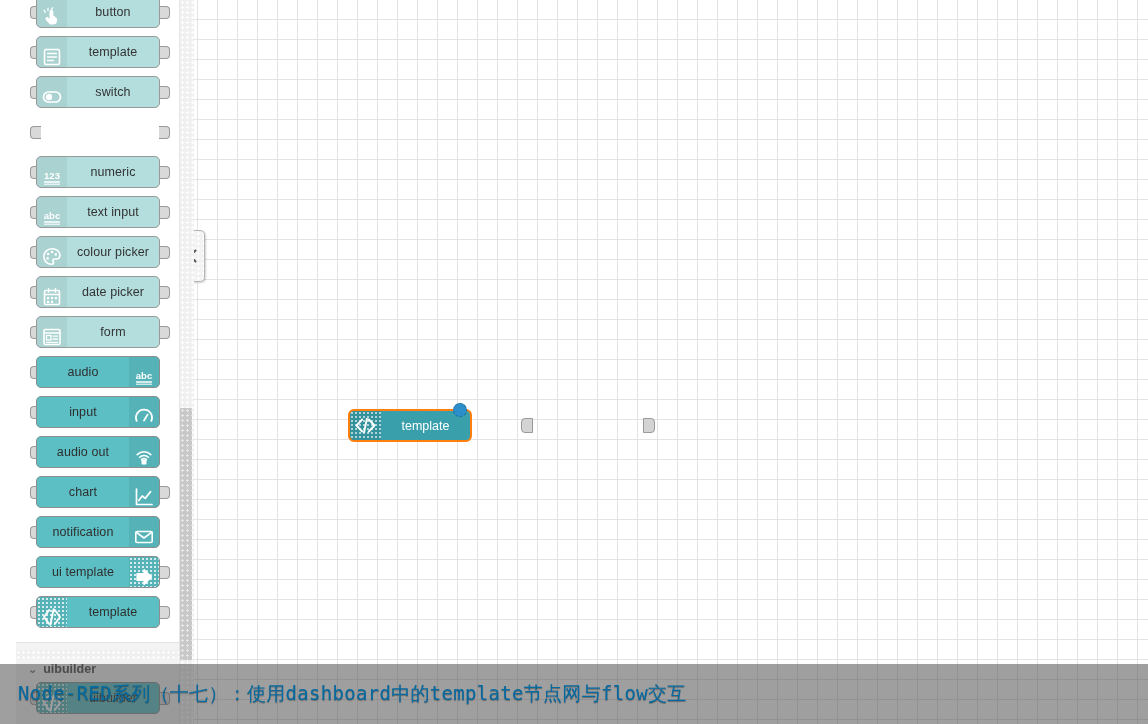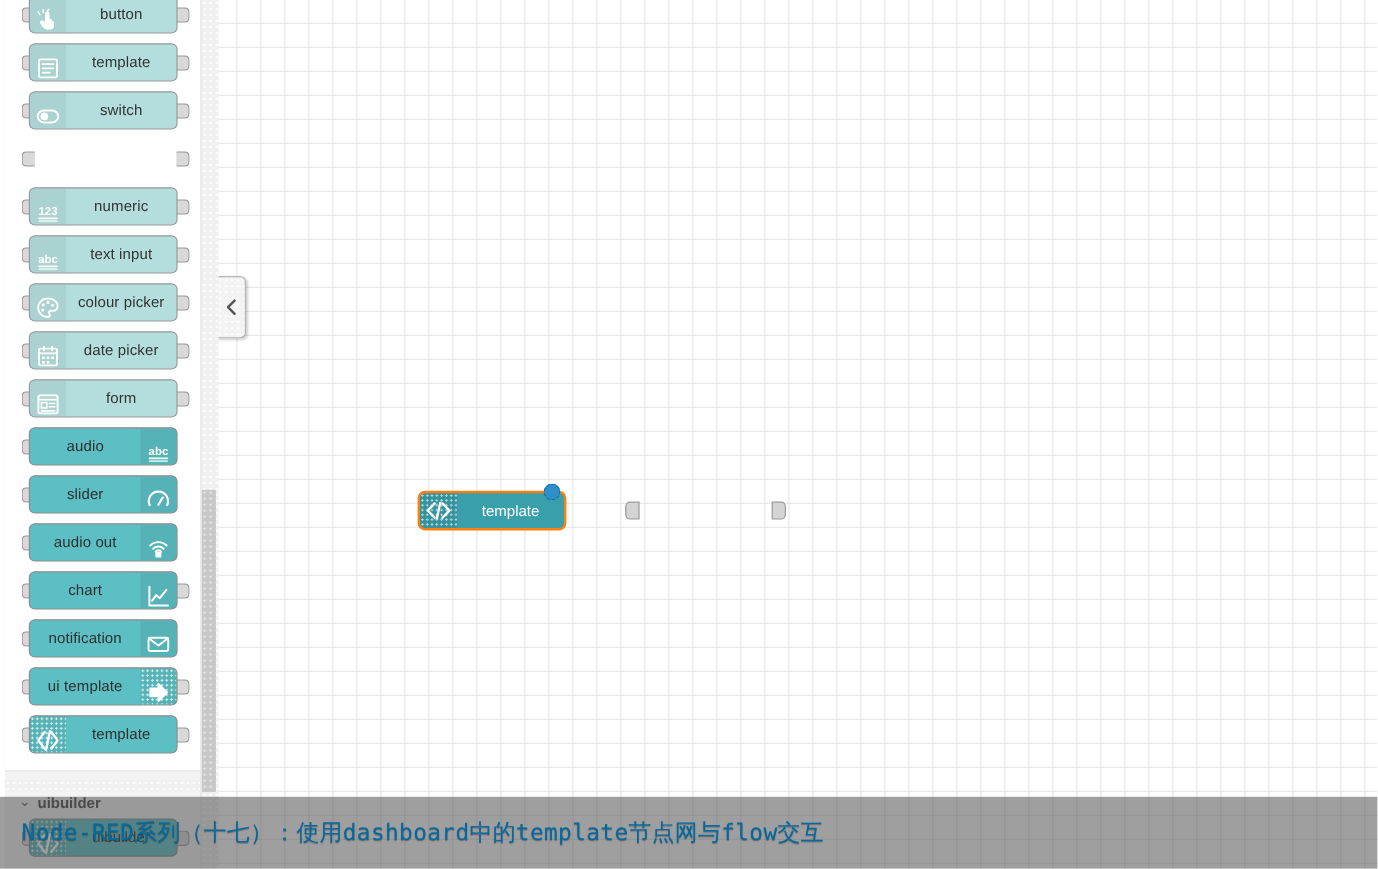--- a/index.html
+++ b/index.html
@@ -33,21 +33,21 @@
     background-image:radial-gradient(#ffffff 1.1px, transparent 1.2px);
     background-size:5px 5px;
     box-shadow:1px 1px 2px rgba(0,0,0,.18);
     cursor:pointer;
     display:flex;align-items:center;justify-content:center;
   }
   #palette-collapse svg{display:block;}
 
   
   #palette{
-    position:absolute;left:4px;top:0;width:178px;height:724px;
+    position:absolute;left:16px;top:0;width:178px;height:724px;
     background:#f3f3f3;overflow:hidden;
   }
   .palette-category{
     position:relative;background:#fff;border-bottom:1px solid #e3e3e3;
   }
   #cat-dashboard{
     position:absolute;left:0;top:-8px;width:163px;
     padding-top:0;padding-bottom:10px;background:#fff;
   }
   .node-row{
@@ -352,21 +352,21 @@
       </div>
       <div class="node-row">
         <div class="port in"></div>
         <div class="pal-node dark icon-right">
           <span class="ico">
             <svg width="20" height="20" viewBox="0 0 20 20" aria-hidden="true">
               <path d="M3 14.5 A8 8 0 1 1 17 14.5" fill="none" stroke="#ffffff" stroke-width="1.8"></path>
               <path d="M10 13.5 L13.6 7.6" fill="none" stroke="#ffffff" stroke-width="1.8" stroke-linecap="round" stroke-linejoin="round"></path>
             </svg>
           </span>
-          <span class="lbl">slider</span>
+          <span class="lbl">input</span>
         </div>
       </div>
       <div class="node-row">
         <div class="port in"></div>
         <div class="pal-node dark icon-right">
           <span class="ico">
             <svg width="20" height="20" viewBox="0 0 20 20" aria-hidden="true">
               <rect x="7.5" y="12.5" width="5" height="5" rx="0.7" fill="#ffffff"></rect>
               <path d="M5.6 10.3 A6.2 6.2 0 0 1 14.4 10.3" fill="none" stroke="#ffffff" stroke-width="1.6" stroke-linecap="round" stroke-linejoin="round"></path>
               <path d="M3.2 7.6 A9.6 9.6 0 0 1 16.8 7.6" fill="none" stroke="#ffffff" stroke-width="1.6" stroke-linecap="round" stroke-linejoin="round"></path>

